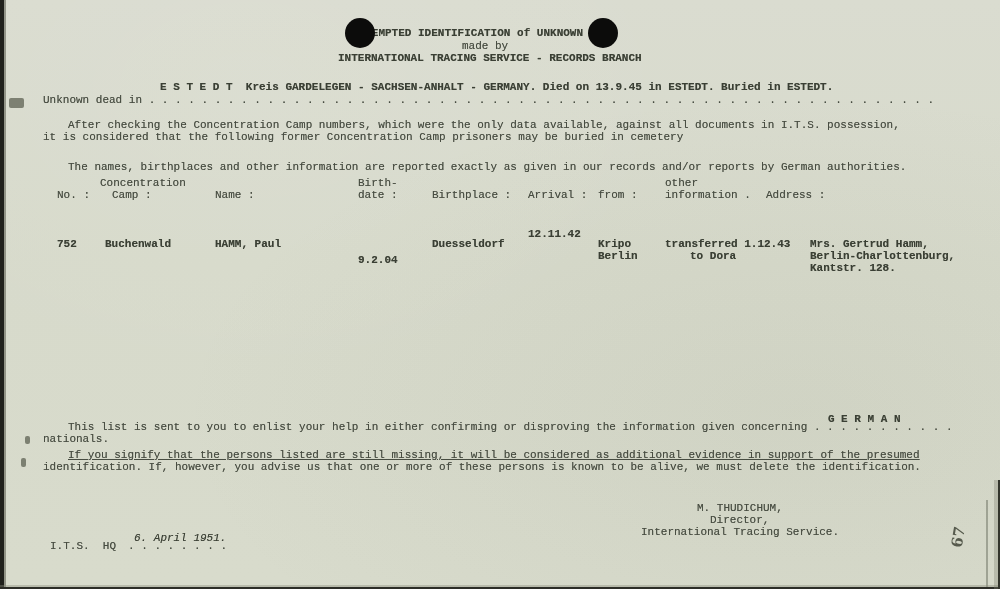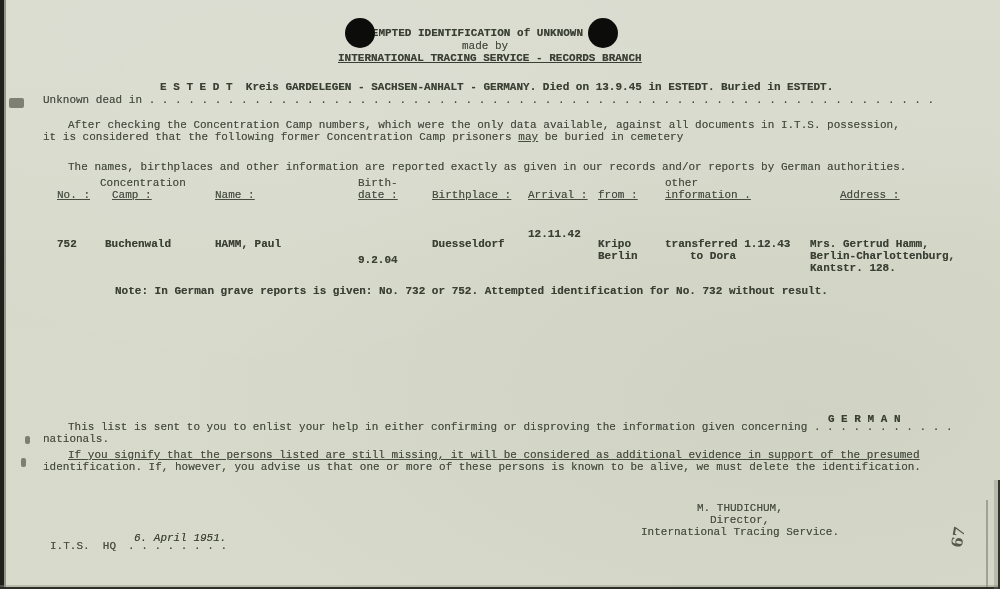--- a/index.html
+++ b/index.html
@@ -7,21 +7,21 @@
     position:relative;width:1000px;height:589px;overflow:hidden;
     background:
       radial-gradient(ellipse at 25% 15%, rgba(255,255,255,0.06), transparent 45%),
       radial-gradient(ellipse at 80% 70%, rgba(120,124,105,0.08), transparent 55%),
       linear-gradient(180deg,#dadcd0 0%,#d7dacb 45%,#d8dbcc 100%);
     font-family:"Liberation Mono","DejaVu Sans Mono",monospace;
     font-size:11px;color:#474c41;
   }
   .t{position:absolute;white-space:pre;text-shadow:0 0 0.5px rgba(62,68,56,0.55);}
   .b{font-weight:bold;color:#3a3f34;}
-  .u{text-decoration:underline;}
+  .u{}
   .stack{position:relative;display:inline-block;}
   .stack .over{position:absolute;top:-8px;white-space:pre;font-weight:bold;color:#3a3f34;}
   .punch{position:absolute;width:30px;height:30px;border-radius:50%;background:#0c0c0b;z-index:5;}
   .edge-left{position:absolute;left:0;top:0;width:7px;height:589px;
     background:linear-gradient(90deg,#20211c 0 4px,#51534685 4px 6px,transparent 6px);z-index:4;}
   .edge-bottom{position:absolute;left:0;bottom:0;width:1000px;height:4px;
     background:linear-gradient(0deg,#2c2d27 0 2px,#8a8c7c66 2px 4px);z-index:4;}
   .edge-right{position:absolute;right:0;top:480px;width:6px;height:109px;
     background:linear-gradient(270deg,#33352c 0 2px,#7e806f55 2px 6px);z-index:4;}
   .crease{position:absolute;left:986px;top:500px;width:2px;height:89px;background:#63665777;}
@@ -62,37 +62,36 @@
   <div class="t" style="left:665px;top:177px;">other</div>
 
   <div class="t u" style="left:57px;top:189px;">No. :</div>
   <div class="t u" style="left:112px;top:189px;text-align:right;">Camp :</div>
   <div class="t u" style="left:215px;top:189px;">Name :</div>
   <div class="t u" style="left:358px;top:189px;">date :</div>
   <div class="t u" style="left:432px;top:189px;">Birthplace :</div>
   <div class="t u" style="left:528px;top:189px;">Arrival :</div>
   <div class="t u" style="left:598px;top:189px;">from :</div>
   <div class="t u" style="left:665px;top:189px;">information .</div>
-  <div class="t u" style="left:840px;top:189px;text-align:right;">Address :</div>
+  <div class="t u" style="left:766px;top:189px;text-align:right;">Address :</div>
 
   <div class="t b" style="left:57px;top:238px;">752</div>
   <div class="t b" style="left:105px;top:238px;">Buchenwald</div>
   <div class="t b" style="left:215px;top:238px;">HAMM, Paul</div>
   <div class="t b" style="left:358px;top:238px;margin-top:16px;">9.2.04</div>
   <div class="t b" style="left:432px;top:238px;">Duesseldorf</div>
   <div class="t b" style="left:528px;top:228px;">12.11.42</div>
   <div class="t b" style="left:598px;top:238px;">Kripo</div>
   <div class="t b" style="left:598px;top:250px;">Berlin</div>
   <div class="t b" style="left:665px;top:238px;">transferred 1.12.43</div>
   <div class="t b" style="left:690px;top:250px;">to Dora</div>
   <div class="t b" style="left:810px;top:238px;">Mrs. Gertrud Hamm,</div>
   <div class="t b" style="left:810px;top:250px;">Berlin-Charlottenburg,</div>
   <div class="t b" style="left:810px;top:262px;">Kantstr. 128.</div>
 
-  <div class="t b" style="left:115px;top:285px;">Note: In German grave reports is given: No. 732 or 752. Attempted identification for No. 732 without result.</div>
 
   <div class="t" style="left:68px;top:421px;"><span>This list is sent to you to enlist your help in either confirming or disproving the information given concerning </span><span class="stack"><span class="over" style="left:14px;">G E R M A N</span><span>. . . . . . . . . . .</span></span></div>
   <div class="t" style="left:43px;top:433px;">nationals.</div>
   <div class="t" style="left:68px;top:449px;text-decoration:underline;">If you signify that the persons listed are still missing, it will be considered as additional evidence in support of the presumed</div>
   <div class="t" style="left:43px;top:461px;">identification. If, however, you advise us that one or more of these persons is known to be alive, we must delete the identification.</div>
 
   <div class="t" style="left:697px;top:502px;">M. THUDICHUM,</div>
   <div class="t" style="left:710px;top:514px;">Director,</div>
   <div class="t" style="left:641px;top:526px;">International Tracing Service.</div>
 

